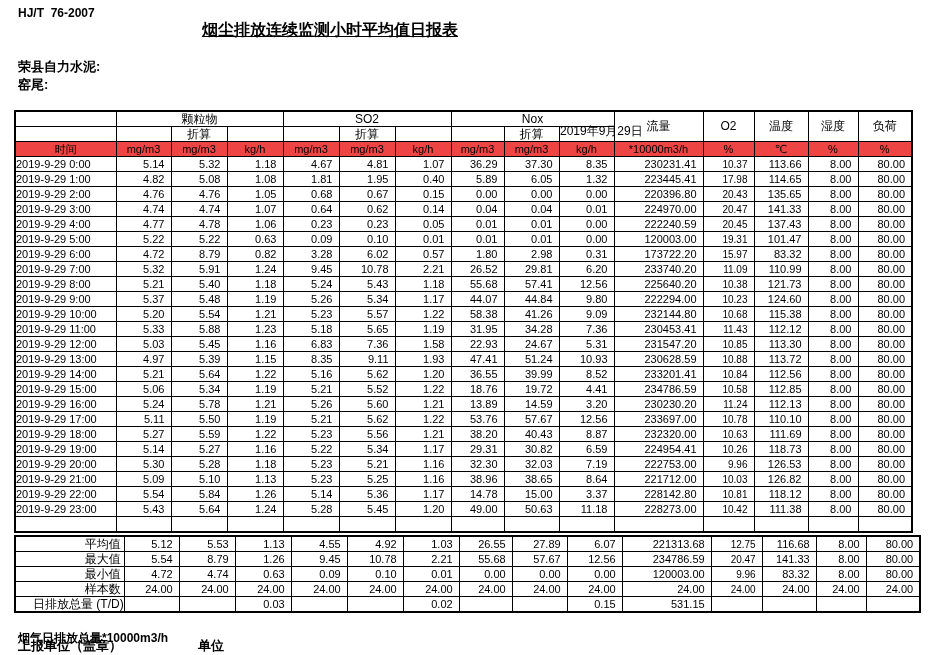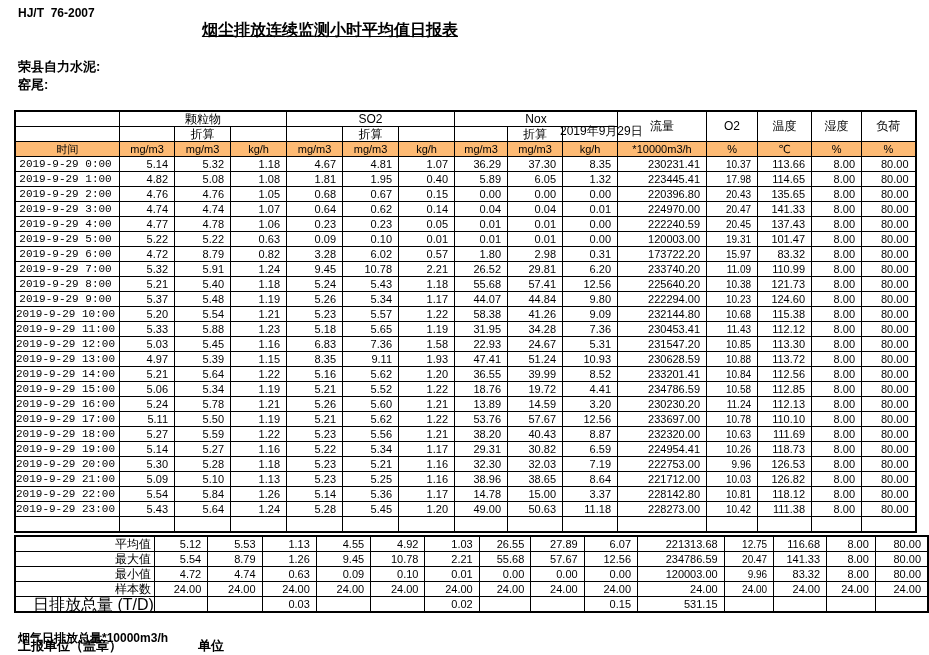--- a/index.html
+++ b/index.html
@@ -14,28 +14,28 @@
   .date{position:absolute;left:560px;top:78px;font-size:12px;margin-top:45px;}
 
   table{border-collapse:collapse;table-layout:fixed;border:2px solid #000;}
   #tbl-main{position:absolute;left:14px;top:110px;}
   #tbl-summary{position:absolute;left:14px;top:535px;}
   td,th{
     border:1px solid #000;padding:0;margin:0;overflow:hidden;white-space:nowrap;
     font-size:11px;line-height:13px;height:14px;font-weight:normal;
   }
   thead th{text-align:center;font-size:12px;}
-  .green{background:#fdba74;}
+  .green{background:#ef4444;}
   .units-row th{font-size:11px;}
-  td.time{text-align:center;padding-right:4px;font-family:Liberation Mono, monospace;}
+  td.time{text-align:left;padding-right:4px;}
   td.num{text-align:right;padding-right:6px;}
   td.o2{font-size:10px;}
   #tbl-main tbody tr{height:15px;}
   td.sum-label{text-align:right;padding-right:3px;font-size:12px;}
-  td.total-label{text-align:center;padding-left:17px;font-size:16px;}
+  td.total-label{text-align:center;padding-left:17px;font-size:12px;}
   .foot-note{position:absolute;left:18px;top:619px;font-weight:bold;font-size:12px;margin-top:11px;}
   .foot-report{position:absolute;left:18px;top:637px;font-weight:bold;font-size:13px;}
   .foot-unit{position:absolute;left:198px;top:637px;font-weight:bold;font-size:13px;}
 </style>
 </head>
 <body>
 
 <div class="doc-code">HJ/T  76-2007</div>
 <div class="title">烟尘排放连续监测小时平均值日报表</div>
 <div class="company">荣县自力水泥:</div>

